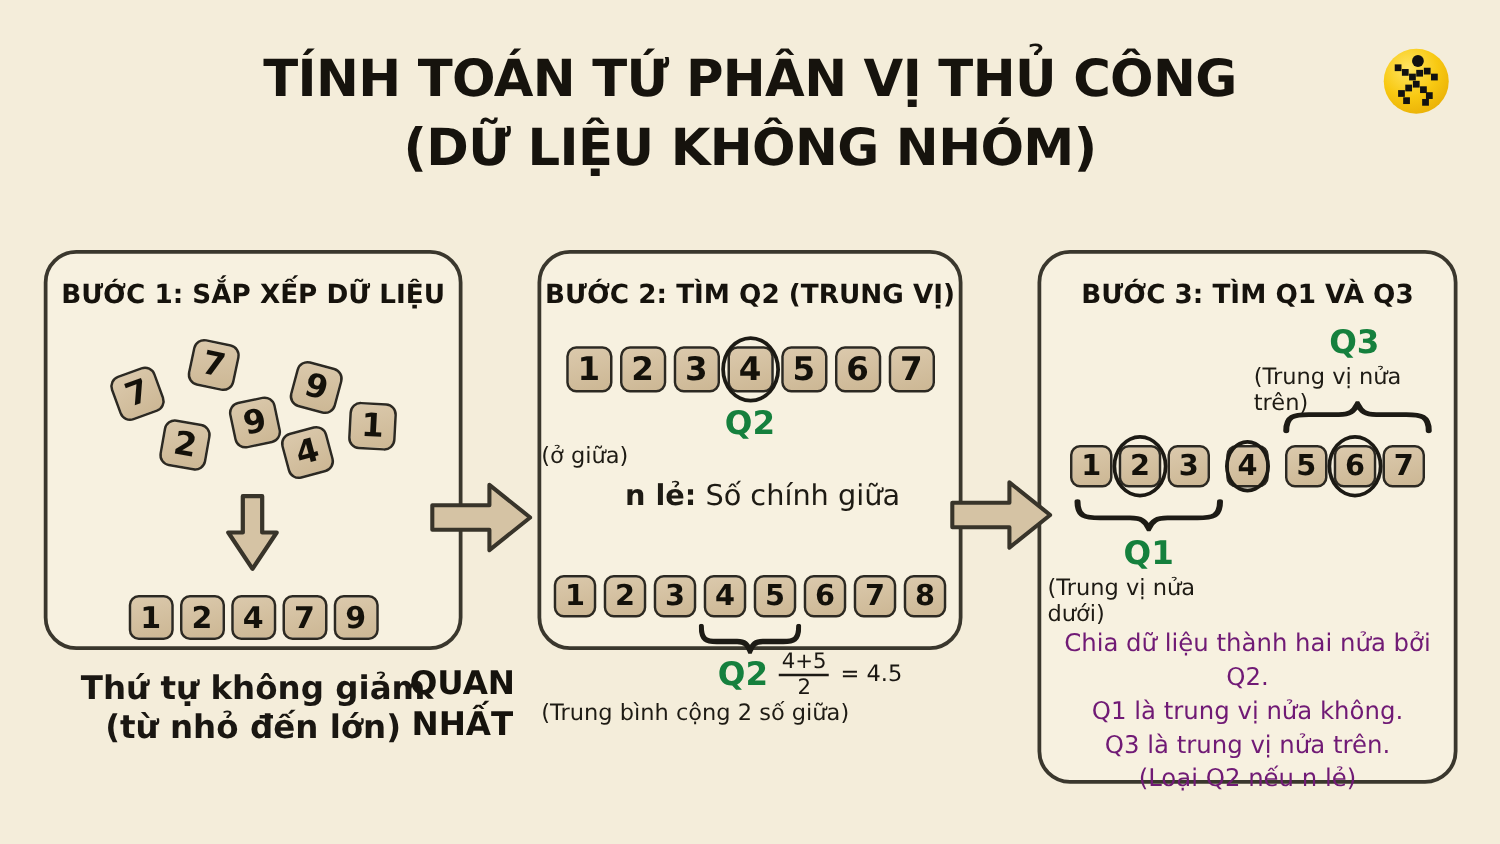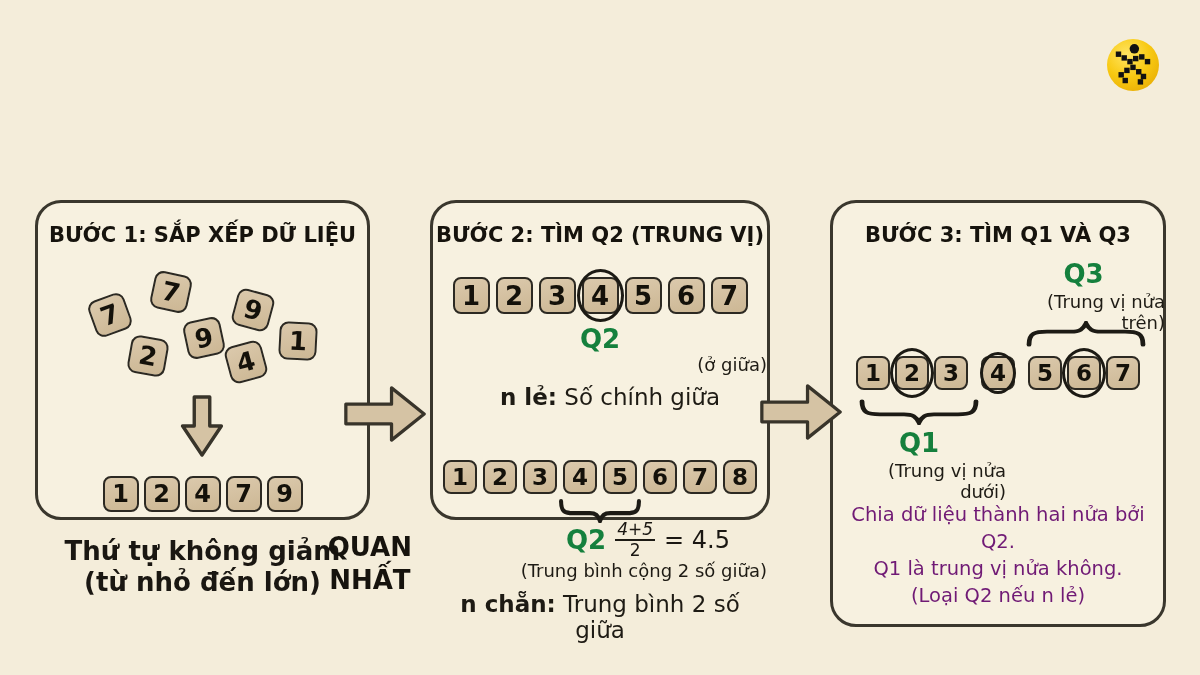--- a/index.html
+++ b/index.html
@@ -65,21 +65,21 @@
     border-radius:50%; pointer-events:none;
   }
   .card.circled::after { left:-7px; right:-7px; top:-10px; bottom:-10px; }
   .card.circled-tight::after { left:-3px; right:-3px; top:-6px; bottom:-6px; }
 
   
   .s3-row .card:nth-child(4) { margin:0 8px; }
 
   
   .q-label { position:absolute; font-weight:bold; font-size:26px; text-align:center; color:#15803d; }
-  .sub-label { position:absolute; font-size:18px; text-align:right; color:#1e1b14; }
+  .sub-label { position:absolute; font-size:18px; text-align:left; color:#1e1b14; }
   .rule-line { position:absolute; left:0; right:0; text-align:center; font-size:23px; color:#1e1b14; }
   .rule-line b { font-weight:bold; }
 
   .caption {
     position:absolute; top:333px; left:0; right:0;
     text-align:center; font-weight:bold; font-size:26px; line-height:31px;
   }
 
   .important-note {
     position:absolute; right:788px; top:531px; z-index:6;
@@ -88,37 +88,41 @@
   }
   .important-note span { display:block; }
 
   
   .frac-row {
     position:absolute; left:0; right:0; display:flex;
     justify-content:center; align-items:center; gap:9px;
   }
   .frac-row .inner { position:relative; left:48px; display:flex; align-items:center; gap:9px; }
   .fraction { display:flex; flex-direction:column; align-items:center; font-size:17px; line-height:18px; }
-  .fraction .num { border-bottom:2px solid #1c1a14; padding:0 2px 1px;font-style:italic; }
-  .frac-result { font-size:24px; }
+  .fraction .num { border-bottom:2px solid #1c1a14; padding:0 2px 1px; }
+  .frac-result { font-size:18px; }
 
   .notes {
     position:absolute; top:298px; left:0; right:0;
     text-align:center; font-size:19.5px; line-height:27px; color:#701a75;
   }
   .notes span { display:block; }
 
   svg { display:block; }
   .abs { position:absolute; }
 </style>
 </head>
 <body>
 
 <div class="stage">
 
+  <div class="main-title">
+    <div>TÍNH TOÁN TỨ PHÂN VỊ THỦ CÔNG</div>
+    <div>(DỮ LIỆU KHÔNG NHÓM)</div>
+  </div>
 
   <div class="logo">
     <svg width="54" height="54" viewBox="0 0 32 32">
       <defs>
         <radialGradient id="lg" cx="38%" cy="30%" r="80%">
           <stop offset="0%" stop-color="#ffe563"></stop>
           <stop offset="55%" stop-color="#f8c912"></stop>
           <stop offset="100%" stop-color="#e8ad05"></stop>
         </radialGradient>
       </defs>
@@ -234,23 +238,20 @@
         <span class="fraction">
           <span class="num">4+5</span>
           <span class="den">2</span>
         </span>
         <span class="frac-result">= 4.5</span>
       </div>
     </div>
 
     <div class="sub-label" style="top:357px;left:0;right:0;">(Trung bình cộng 2 số giữa)</div>
 
-    <div class="rule-line" style="top:388px;">
-      <b>n chẵn:</b><span> Trung bình 2 số giữa</span>
-    </div>
   </div>
 
   <div class="panel panel-3">
     <div class="panel-title">BƯỚC 3: TÌM Q1 VÀ Q3</div>
 
     <div class="q-label" style="top:56px;left:178px;width:145px;">Q3</div>
     <div class="sub-label" style="top:88px;left:170px;width:162px;">(Trung vị nửa trên)</div>
 
     <div class="abs" style="top:118px;left:193px;">
       <svg width="120" height="26" viewBox="0 0 80 22" preserveAspectRatio="none">
@@ -273,17 +274,18 @@
         <path d="M2 2 C2 12 6 13 14 13 L30 13 C36 13 38 15 40 20 C42 15 44 13 50 13 L66 13 C74 13 78 12 78 2" fill="none" stroke="#1d1b15" stroke-width="3.2" stroke-linecap="round"></path>
       </svg>
     </div>
 
     <div class="q-label" style="top:225px;left:36px;width:100px;">Q1</div>
     <div class="sub-label" style="top:257px;left:5px;width:168px;">(Trung vị nửa dưới)</div>
 
     <div class="notes">
       <span>Chia dữ liệu thành hai nửa bởi Q2.</span>
       <span>Q1 là trung vị nửa không.</span>
+      <span>Q3 là trung vị nửa trên.</span>
       <span>(Loại Q2 nếu n lẻ)</span>
     </div>
   </div>
 
 </div>
 
 </body></html>

